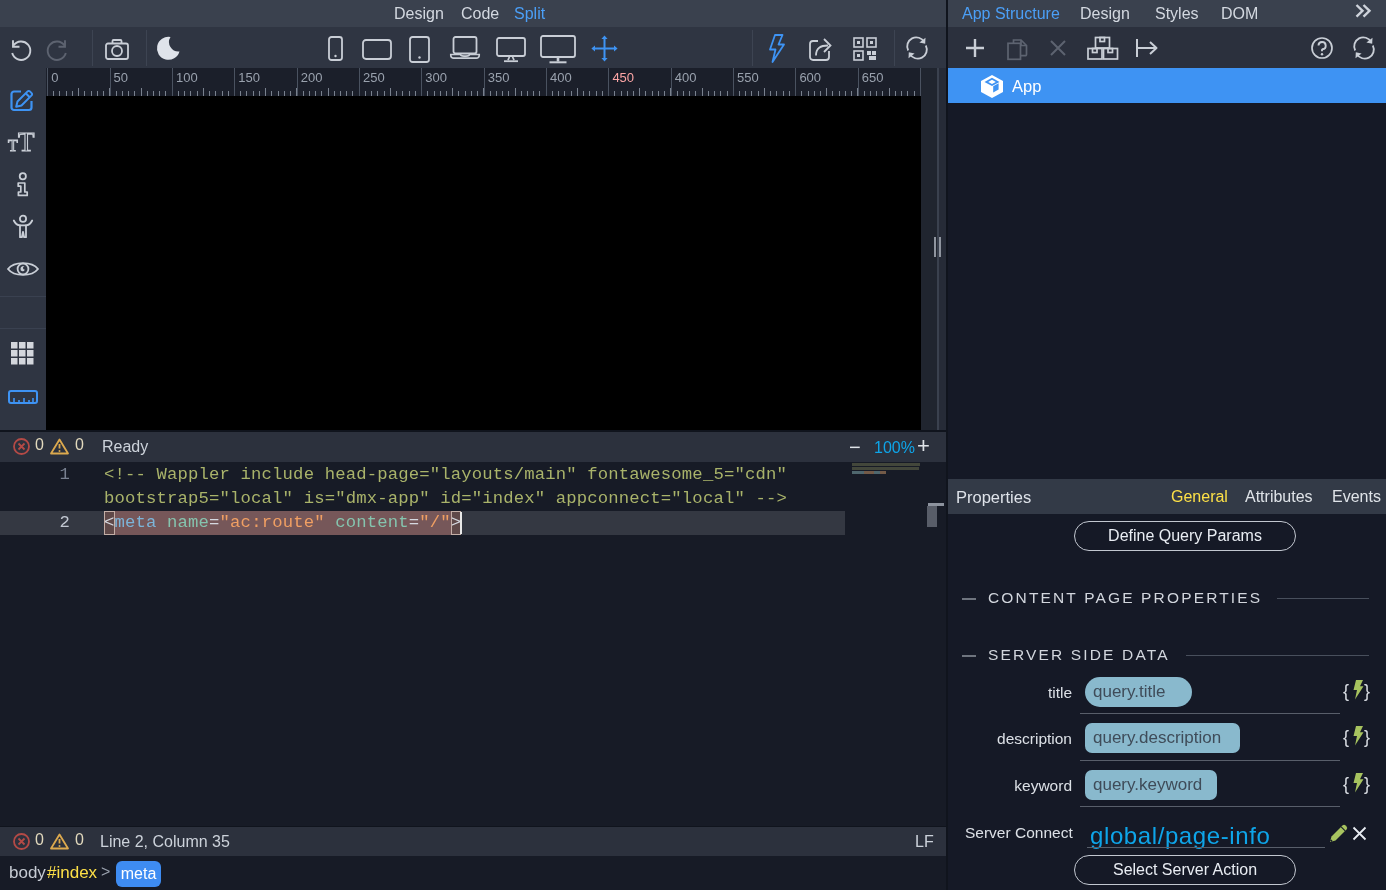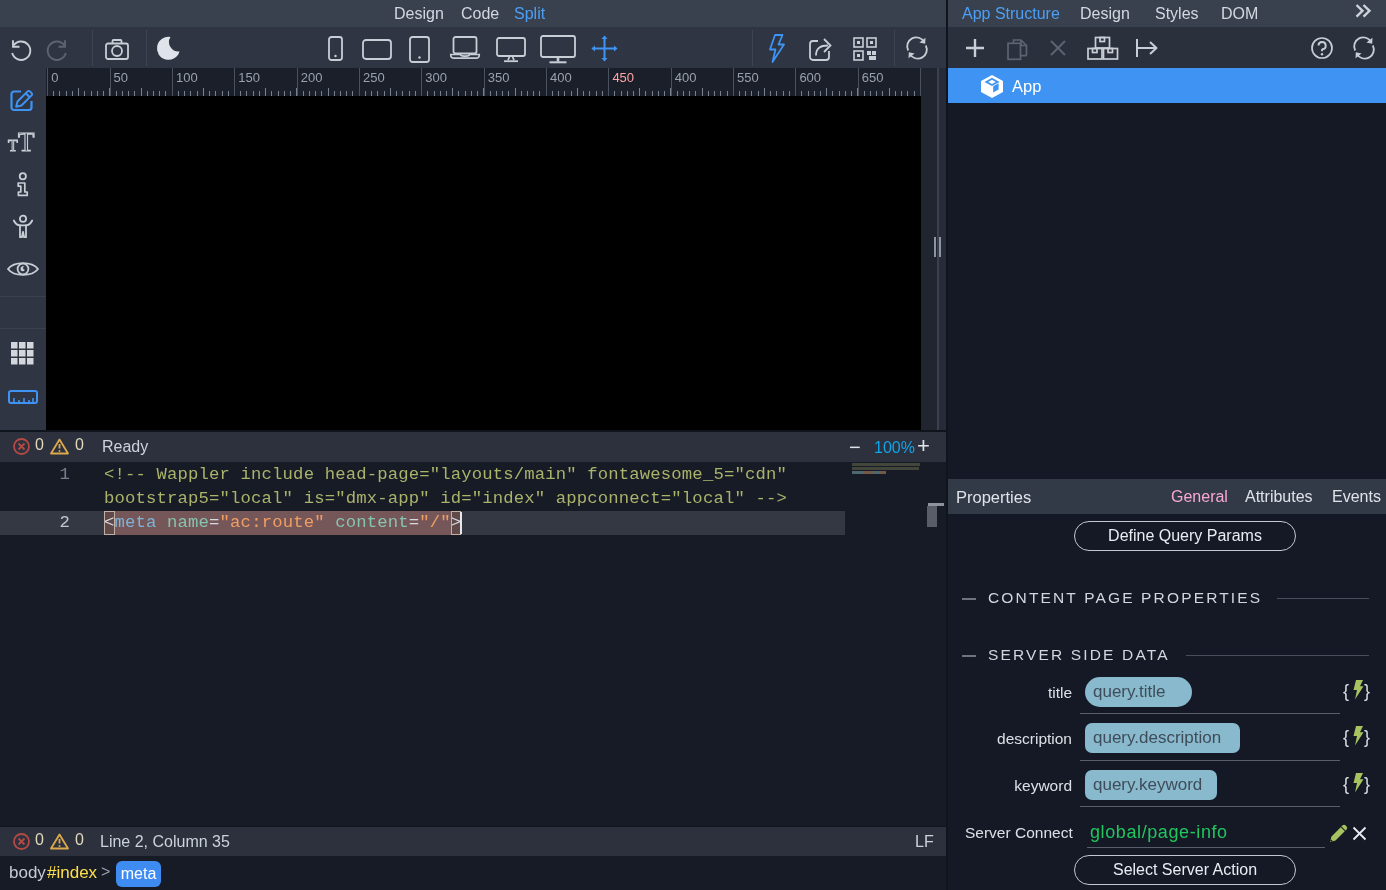--- a/index.html
+++ b/index.html
@@ -267,21 +267,21 @@
     <path d="M12 0 L23 6 L23 17 L12 23 L1 17 L1 6 Z" fill="#fff"></path>
     <path d="M12 2.8 L19.5 6.9 L12 11 L4.5 6.9 Z" fill="#3e93f3"></path>
     <path d="M12 4.8 L15.8 6.9 L12 9 L8.2 6.9 Z" fill="#fff"></path>
     <path d="M13.2 11.3 L18.6 8.3 L18.6 14.6 L13.2 17.6 Z" fill="#3e93f3"></path>
   </svg>
 <div class="a" style="left:1012px;top:77px;white-space:nowrap;font-size:16.5px;color:#fff">App</div>
 <div class="a" style="left:948px;top:103px;width:438px;height:376px;background:#151926"></div>
 <div class="a" style="left:949px;top:514px;width:1px;height:376px;background:#303644"></div>
 <div class="a" style="left:948px;top:479px;width:438px;height:35px;background:#333a47"></div>
 <div class="a" style="left:956px;top:488px;white-space:nowrap;font-size:16.5px;color:#dfe3ea">Properties</div>
-<div class="a" style="left:1171px;top:488px;white-space:nowrap;font-size:16px;color:#f9a8d4">General</div>
+<div class="a" style="left:1171px;top:488px;white-space:nowrap;font-size:16px;color:#fde047">General</div>
 <div class="a" style="left:1245px;top:488px;white-space:nowrap;font-size:16px;color:#dfe3e8">Attributes</div>
 <div class="a" style="left:1332px;top:488px;white-space:nowrap;font-size:16px;color:#dfe3e8">Events</div>
 <div class="a" style="left:948px;top:514px;width:438px;height:376px;background:#151926"></div>
 <div class="a" style="left:1074px;top:521px;width:222px;height:30px;border:1px solid #c2c7d0;border-radius:15px;color:#e9edf3;font-size:16px;text-align:center;line-height:28px">Define Query Params</div>
 <div class="a" style="left:962px;top:598px;width:14px;height:1.5px;background:#6e747e"></div>
 <div class="a" style="left:988px;top:589px;white-space:nowrap;font-size:15.5px;letter-spacing:2.15px;color:#d2d6dd">CONTENT PAGE PROPERTIES</div>
 <div class="a" style="left:1277px;top:598px;width:92px;height:1px;background:#484f5c"></div>
 <div class="a" style="left:962px;top:655px;width:14px;height:1.5px;background:#6e747e"></div>
 <div class="a" style="left:988px;top:646px;white-space:nowrap;font-size:15.5px;letter-spacing:2.15px;color:#d2d6dd">SERVER SIDE DATA</div>
 <div class="a" style="left:1186px;top:655px;width:183px;height:1px;background:#484f5c"></div>
@@ -303,21 +303,21 @@
 <div class="a" style="left:1364px;top:727px;white-space:nowrap;font-size:18px;color:#d8dce2">}</div>
 <div class="a" style="left:962px;top:777px;white-space:nowrap;font-size:15.5px;color:#dce0e6"><span style="display:inline-block;width:110px;text-align:right">keyword</span></div>
 <div class="a" style="left:1085px;top:770px;width:132px;height:30px;background:#89b9cd;border-radius:7px;color:#3f4c59;font-size:17px;line-height:30px;padding-left:8px">query.keyword</div>
 <div class="a" style="left:1080px;top:806px;width:260px;height:1px;background:#585e6a"></div>
 <div class="a" style="left:1343px;top:774px;white-space:nowrap;font-size:18px;color:#d8dce2">{</div>
 <svg class="a" style="left:1351px;top:773px;" width="14" height="20" viewBox="0 0 14 20">
     <path d="M5 0 L12 0 L9 6.2 L12.5 6.2 L4 19.5 L6 10 L2.5 10 Z" fill="#a7c35f"></path>
   </svg>
 <div class="a" style="left:1364px;top:774px;white-space:nowrap;font-size:18px;color:#d8dce2">}</div>
 <div class="a" style="left:965px;top:824px;white-space:nowrap;font-size:15.5px;color:#dce0e6"><span style="display:inline-block;width:110px;text-align:left">Server Connect</span></div>
-<div class="a" style="left:1090px;top:822px;white-space:nowrap;font-size:18px;letter-spacing:0.6px;color:#22c55e">global/page-info</div>
+<div class="a" style="left:1090px;top:822px;white-space:nowrap;font-size:24px;letter-spacing:0.6px;color:#0ea5e9">global/page-info</div>
 <div class="a" style="left:1087px;top:847px;width:238px;height:1px;background:#585e6a"></div>
 <svg class="a" style="left:1329px;top:824px;" width="19" height="19" viewBox="0 0 19 19">
     <path d="M1 18 L2.5 12.5 L13.5 1.5 A 2.2 2.2 0 0 1 16.6 1.5 L17.5 2.4 A 2.2 2.2 0 0 1 17.5 5.5 L6.5 16.5 Z" fill="#a7c35f"></path>
     <path d="M12.2 2.8 L16.2 6.8" stroke="#151926" stroke-width="1.1"></path>
     <path d="M1.6 16 L3 17.4" stroke="#151926" stroke-width="1.6"></path>
   </svg>
 <svg class="a" style="left:1352px;top:826px;" width="15" height="15" viewBox="0 0 15 15">
     <path d="M1.5 1.5 L13.5 13.5 M13.5 1.5 L1.5 13.5" stroke="#e8ecf2" stroke-width="1.8"></path>
   </svg>
 <div class="a" style="left:1074px;top:855px;width:222px;height:30px;border:1px solid #c2c7d0;border-radius:15px;color:#e9edf3;font-size:16px;text-align:center;line-height:28px">Select Server Action</div>

